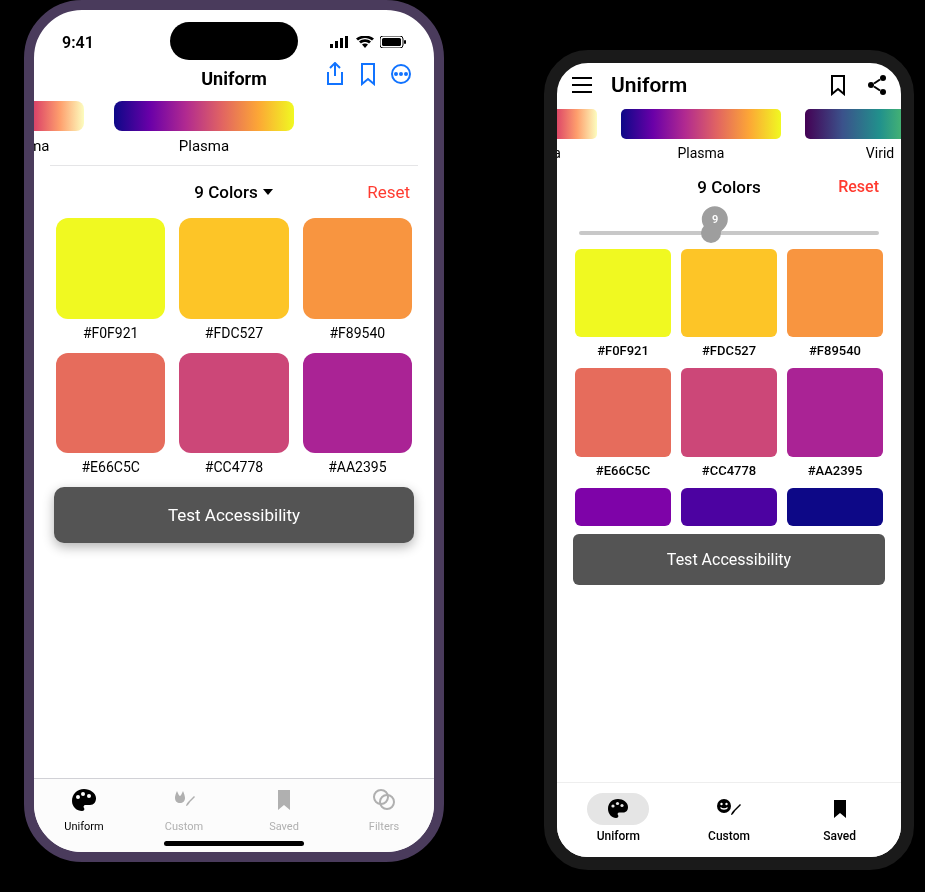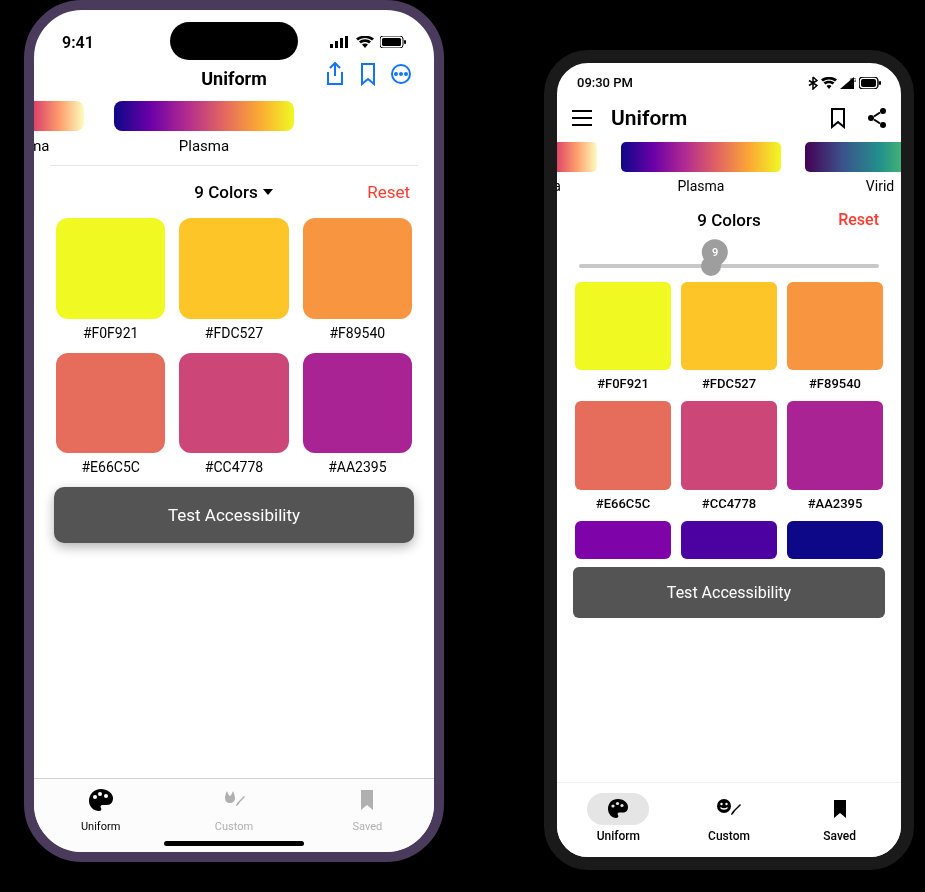--- a/index.html
+++ b/index.html
@@ -300,45 +300,32 @@
           <path d="M7 4 C7 4 5 8 5 11 C5 14 7 16 10 16 C13 16 15 14 15 11 C15 8 13 4 13 4 C13 4 11 9 10 9 C9 9 7 4 7 4 Z M19 14 L24 9 L25 10 L20 15 C20 15 18 19 16 19 C16 17 19 14 19 14 Z"></path>
         </svg>
       <span>Custom</span>
     </div>
     <div class="ios-tab">
       <svg width="20" height="26" viewBox="0 0 20 26" fill="currentColor">
           <path d="M4 3 L16 3 L16 23 L10 18 L4 23 Z"></path>
         </svg>
       <span>Saved</span>
     </div>
+    <div class="ios-tab">
+      <svg width="28" height="26" viewBox="0 0 28 26" fill="none" stroke="currentColor" stroke-width="2">
+          <circle cx="11" cy="10" r="7"></circle>
+          <circle cx="17" cy="15" r="7"></circle>
+        </svg>
+      <span>Filters</span>
+    </div>
   </div>
   <div class="ios-home"></div>
 </div>
 
 <div class="android">
-  <div class="and-status">
-    <span>09:30 PM</span>
-    <div class="and-status-right">
-      <svg width="10" height="14" viewBox="0 0 10 14" fill="none" stroke="#000" stroke-width="1.5">
-          <path d="M5 1 L5 13 L9 9.5 L1 4.5 M5 1 L9 4.5 L1 9.5"></path>
-        </svg>
-      <svg width="16" height="12" viewBox="0 0 16 12" fill="#000">
-          <path d="M8 12 L5.5 9 C6.9 7.8 9.1 7.8 10.5 9 Z M2.5 5.5 C5.5 3 10.5 3 13.5 5.5 L11.5 7.5 C9.6 5.9 6.4 5.9 4.5 7.5 Z M0 2.5 C4.4 -1 11.6 -1 16 2.5 L14 4.5 C10.7 1.7 5.3 1.7 2 4.5 Z"></path>
-        </svg>
-      <svg width="16" height="12" viewBox="0 0 16 12" fill="#000">
-          <path d="M0 12 L14 12 L14 0 Z"></path>
-          <text x="10" y="5" font-size="5" fill="#000">5G</text>
-        </svg>
-      <svg width="22" height="12" viewBox="0 0 22 12">
-          <rect x="0" y="0" width="19" height="12" rx="4" fill="none" stroke="#000" stroke-width="1.5"></rect>
-          <rect x="2" y="2" width="15" height="8" rx="2" fill="#000"></rect>
-          <rect x="20" y="4" width="2" height="4" rx="1" fill="#000"></rect>
-        </svg>
-    </div>
-  </div>
 
   <div class="and-appbar">
     <svg width="22" height="18" viewBox="0 0 22 18" stroke="#000" stroke-width="2.2">
         <line x1="1" y1="2" x2="21" y2="2"></line>
         <line x1="1" y1="9" x2="21" y2="9"></line>
         <line x1="1" y1="16" x2="21" y2="16"></line>
       </svg>
     <h1>Uniform</h1>
     <div class="and-appbar-icons">
       <svg width="18" height="22" viewBox="0 0 18 22" fill="none" stroke="#000" stroke-width="2">

